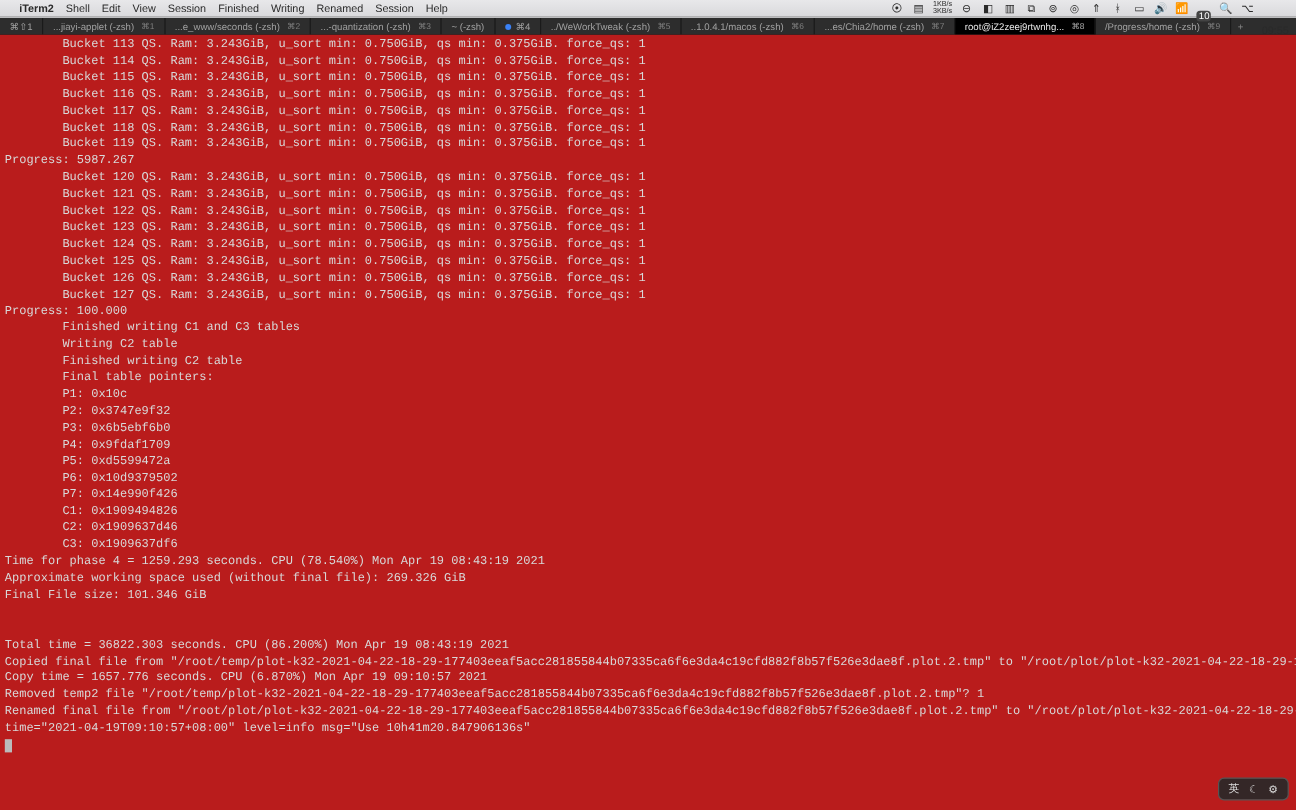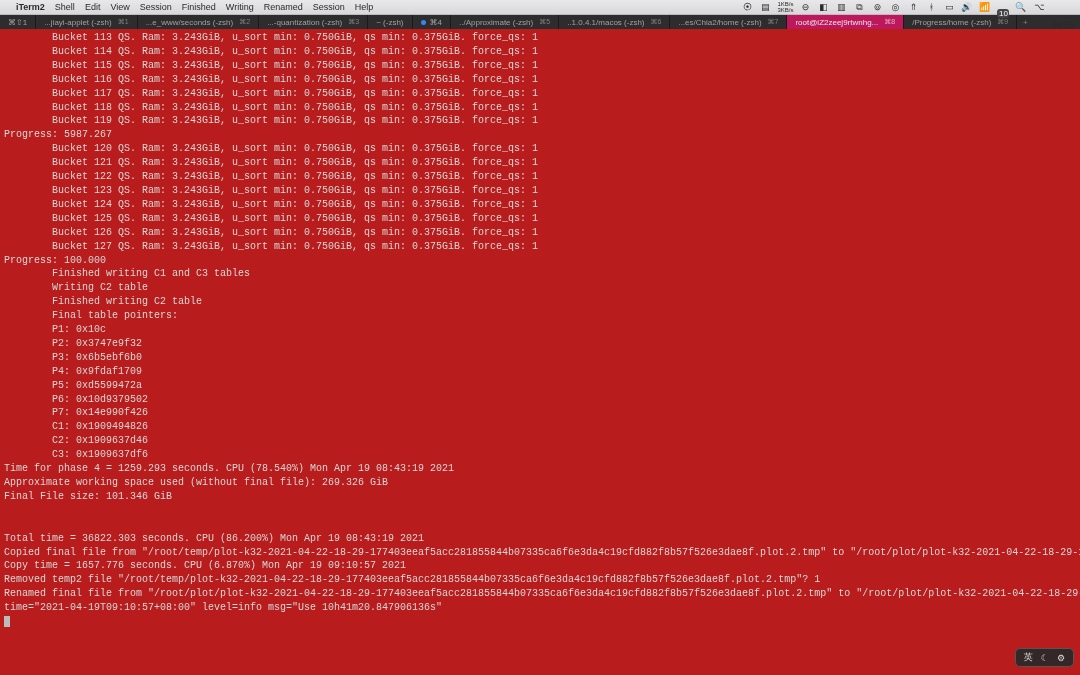--- a/index.html
+++ b/index.html
@@ -42,21 +42,21 @@
     overflow: hidden;
   }
   .tab {
     display: flex; align-items: center;
     padding: 0 8px;
     border-right: 1px solid #1a1a1a;
     white-space: nowrap;
     gap: 4px;
     cursor: default;
   }
-  .tab.active { background: #be185d; color: #e8e8e8; }
+  .tab.active { background: #000000; color: #e8e8e8; }
   .tab .shortcut { font-size: 7px; opacity: .7; margin-left: 2px; }
   .tab .dot { width:5px; height:5px; border-radius:50%; display:inline-block; }
   .tab-plus { width: 16px; display:flex; align-items:center; justify-content:center; color:#888; }
 
   
   .terminal {
     position: absolute;
     top: 29px; bottom: 0; left: 0; right: 0;
     background: #b91c1c;
     color: #d8d8d8;
@@ -148,21 +148,21 @@
       <span class="shortcut">⌘3</span>
     </div>
     <div class="tab">
       <span>~ (-zsh)</span>
     </div>
     <div class="tab">
       <span class="dot" style="background: rgb(58, 130, 247);"></span>
       <span>⌘4</span>
     </div>
     <div class="tab">
-      <span>../Approximate (-zsh)</span>
+      <span>../WeWorkTweak (-zsh)</span>
       <span class="shortcut">⌘5</span>
     </div>
     <div class="tab">
       <span>..1.0.4.1/macos (-zsh)</span>
       <span class="shortcut">⌘6</span>
     </div>
     <div class="tab">
       <span>...es/Chia2/home (-zsh)</span>
       <span class="shortcut">⌘7</span>
     </div>

